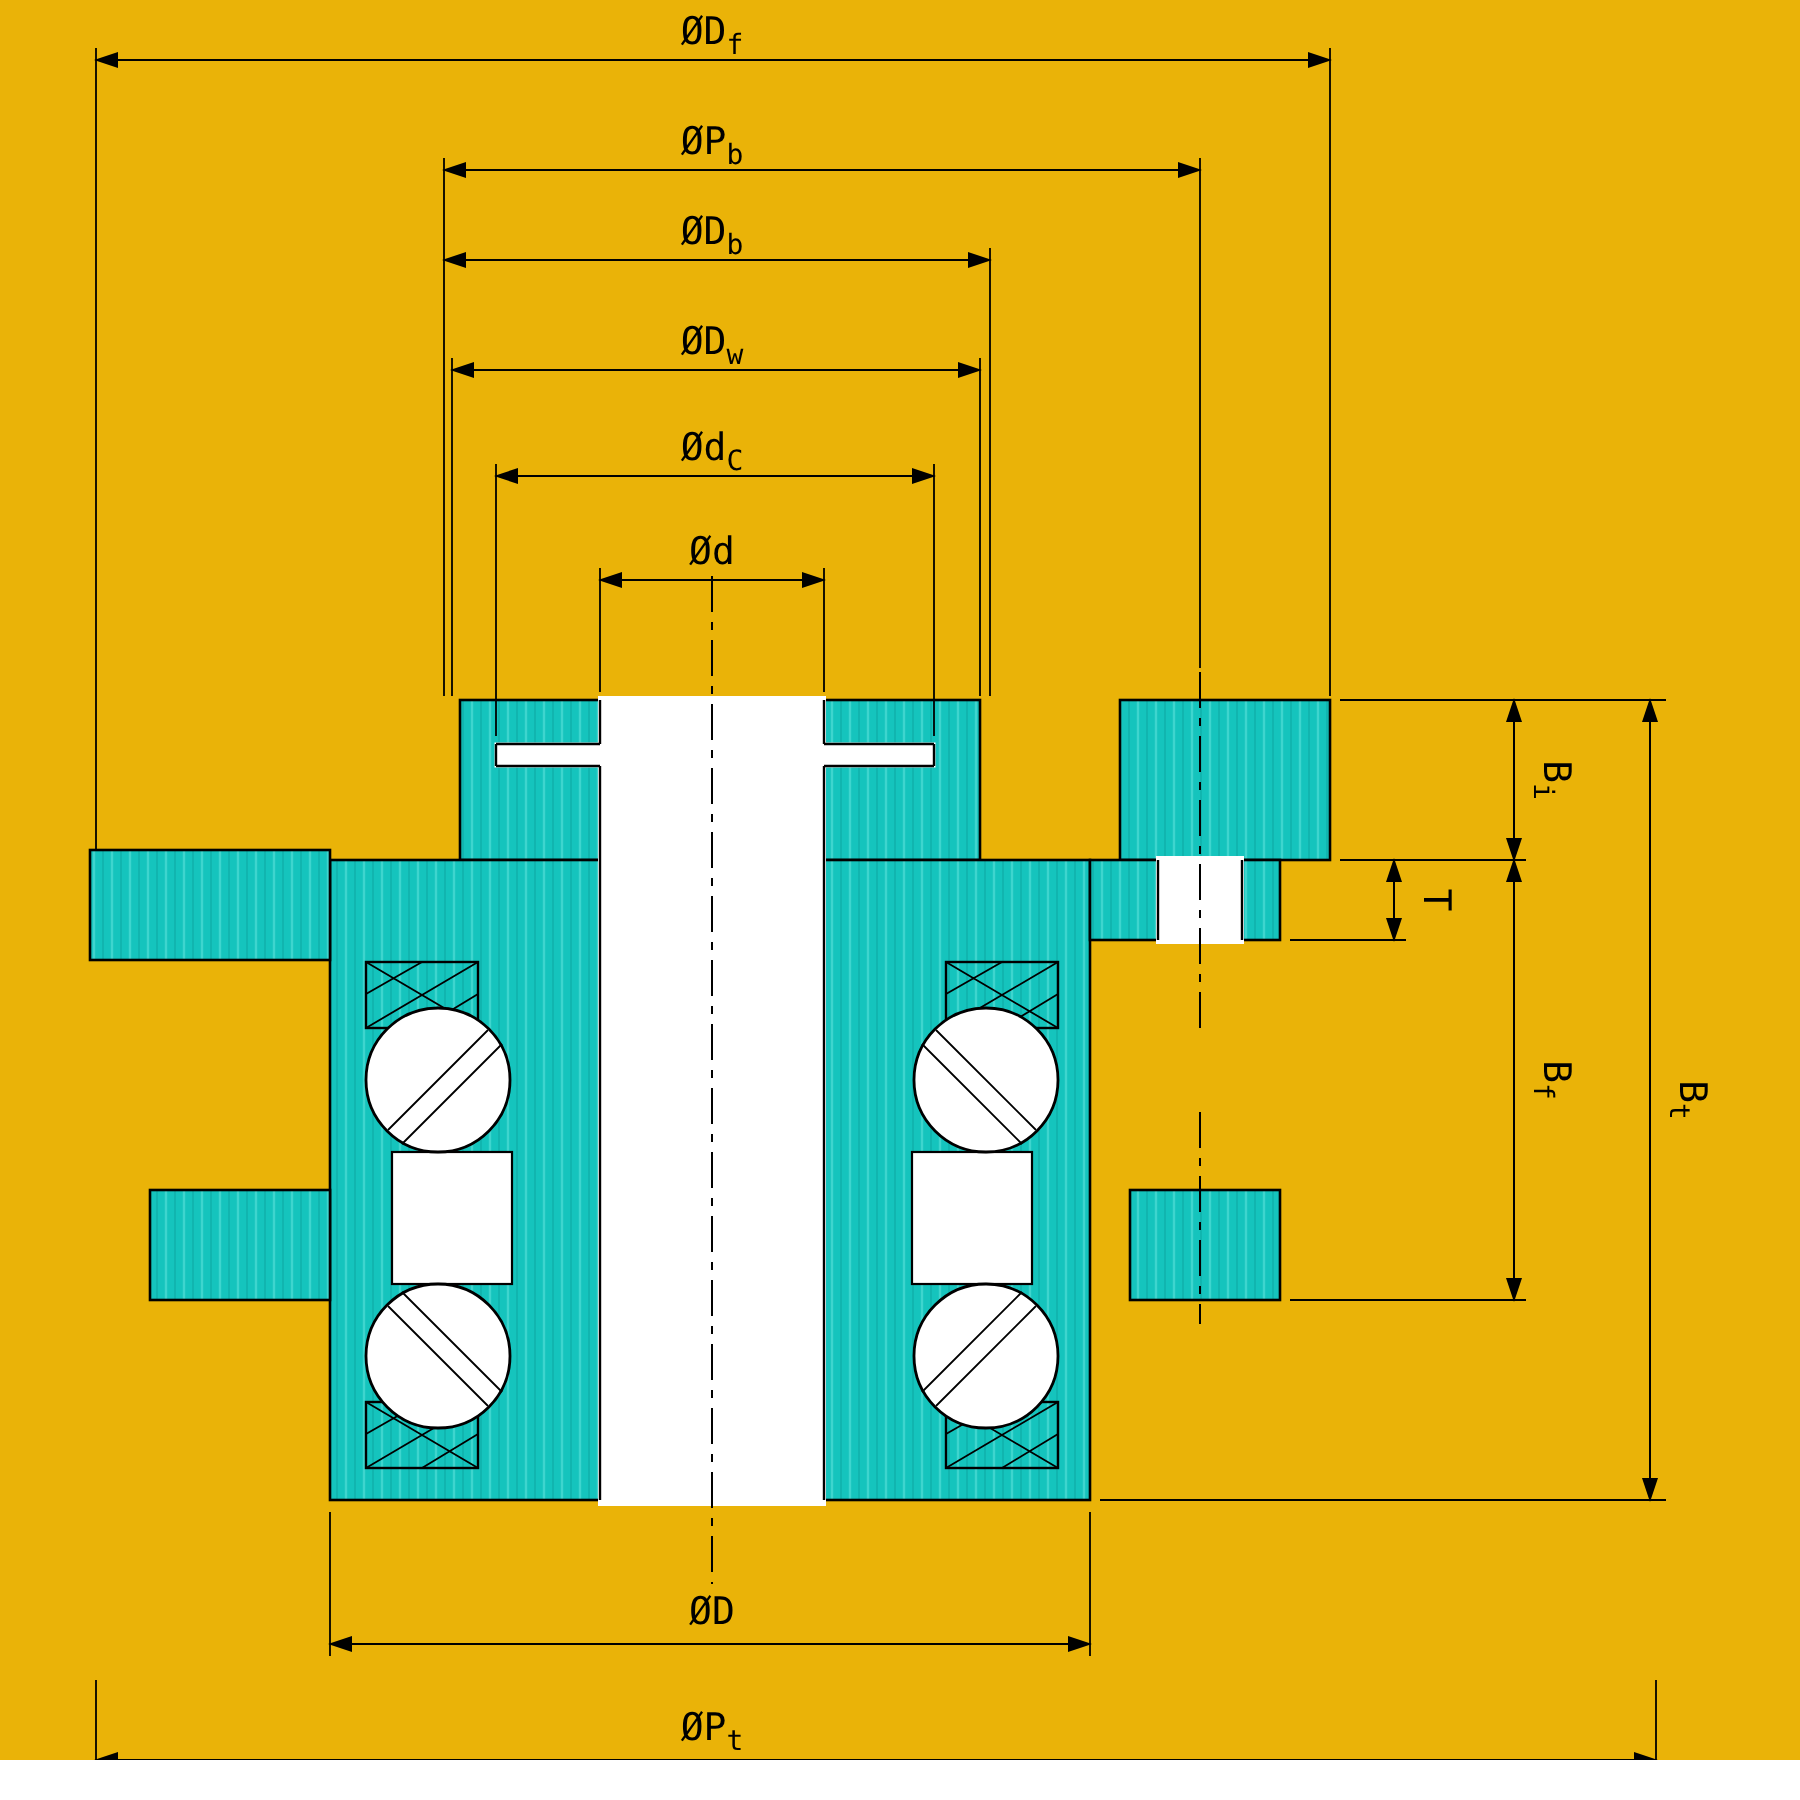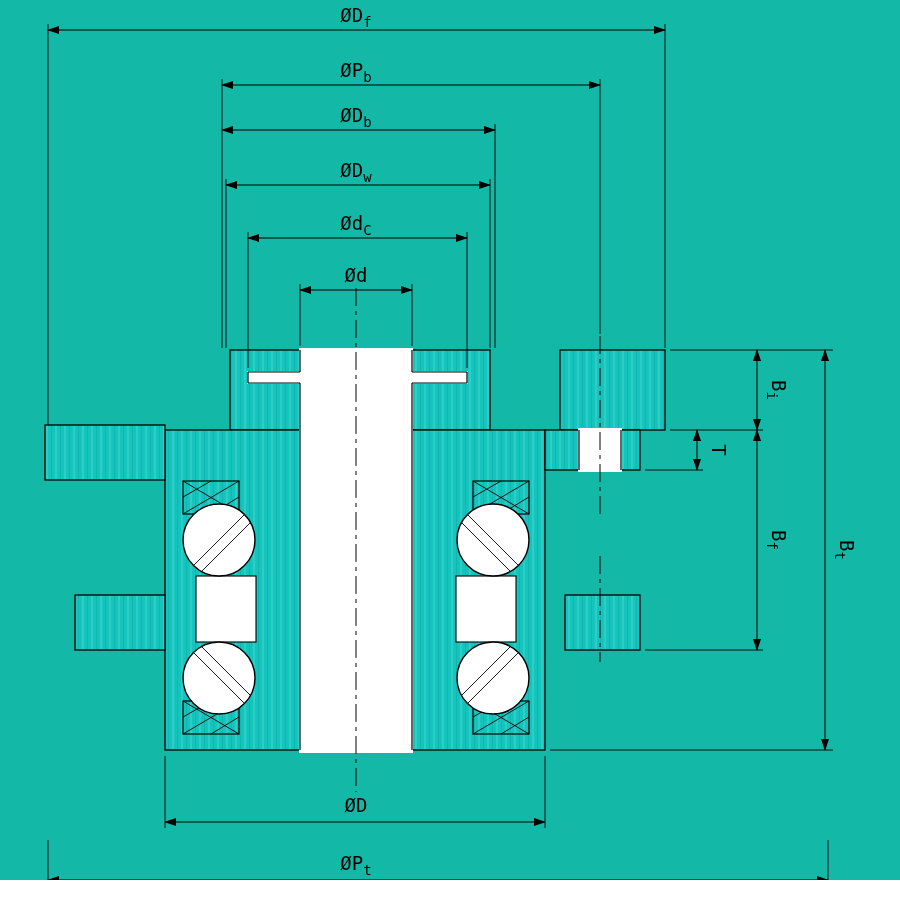--- a/index.html
+++ b/index.html
@@ -1,16 +1,16 @@
 <!DOCTYPE html>
 <html><head>
 <meta charset="utf-8">
 <style>
   html,body{margin:0;padding:0;background:#ffffff;}
-  .canvas{width:900px;height:880px;position:relative;background:#14b8a6;overflow:hidden;}
+  .canvas{width:900px;height:880px;position:relative;background:#eab308;overflow:hidden;}
   svg{display:block;}
   .dlab{font-family:"DejaVu Sans Mono", monospace;font-size:19px;fill:#000;text-anchor:middle;}
   .sub{font-size:14px;}
   .dim{stroke:#000;stroke-width:1;fill:none;}
   .ext{stroke:#000;stroke-width:0.9;fill:none;}
   .cl{stroke:#000;stroke-width:1;fill:none;stroke-dasharray:18 5 4 5;}
   .part{stroke:#000;stroke-width:1.3;}
   .cut{fill:#ffffff;}
   .blk{stroke:#000;stroke-width:1.2;fill:none;}
   .hatch{stroke:#000;stroke-width:0.9;fill:none;}

